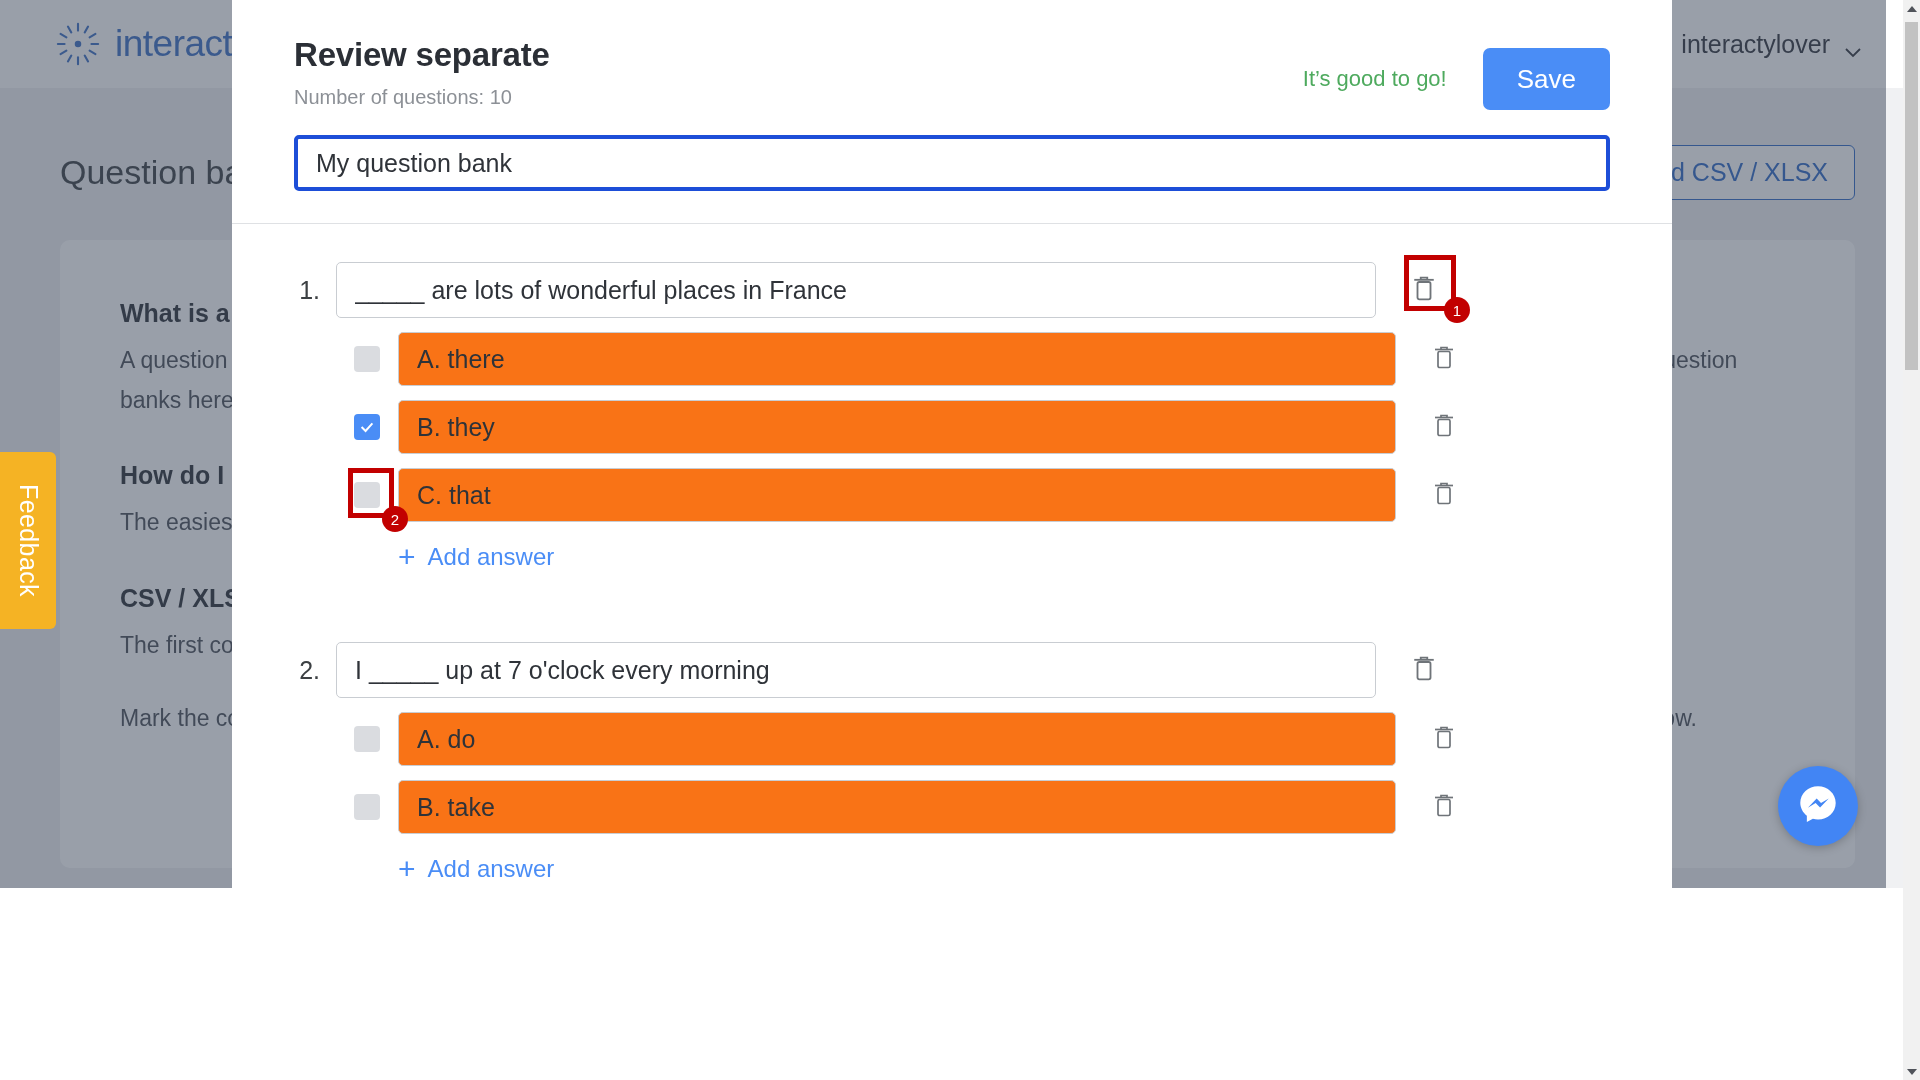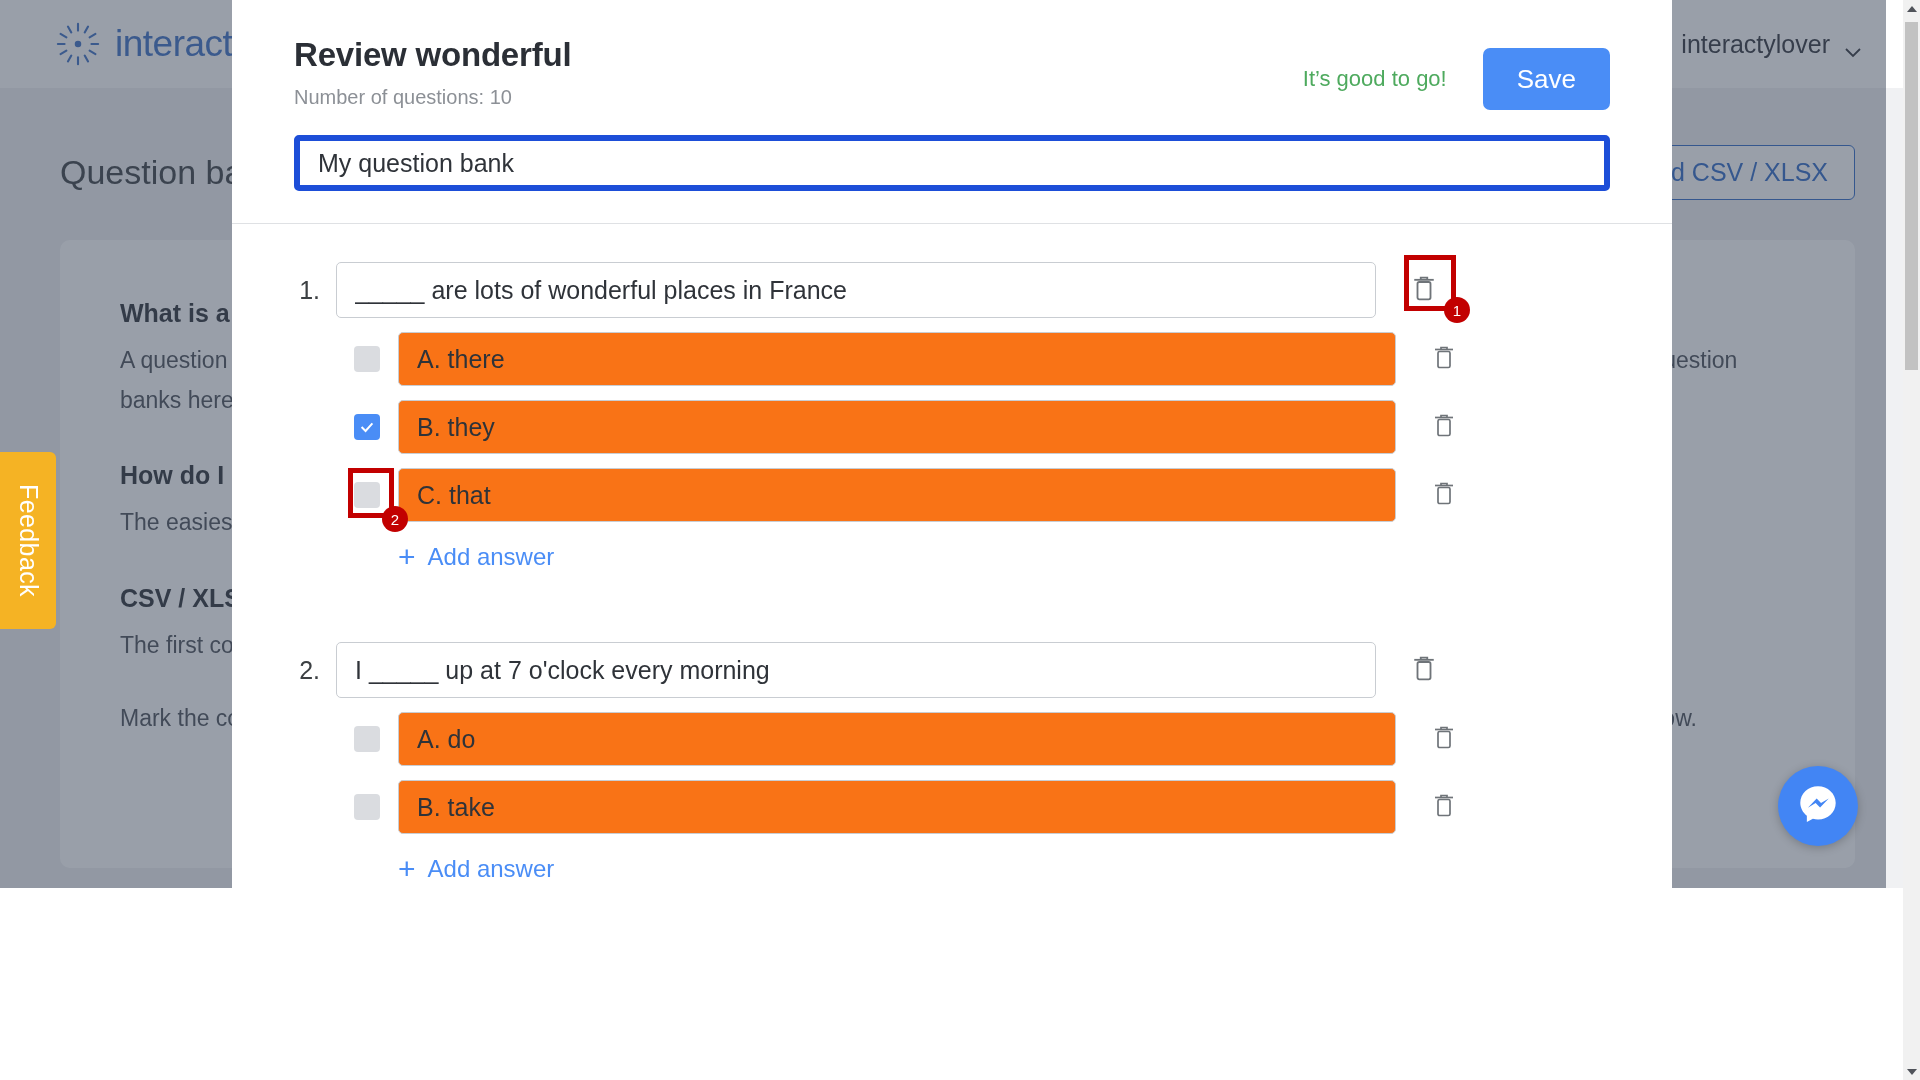--- a/index.html
+++ b/index.html
@@ -128,21 +128,21 @@
     font-size: 26px; font-family: inherit; cursor: pointer;
   }
   .close-btn {
     position: absolute; right: -100px; top: 34px;
     width: 46px; height: 46px; border: none; background: transparent;
     cursor: pointer; display: flex; align-items: center; justify-content: center;
   }
 
   .bank-name-wrap { padding: 26px 62px 32px 62px; flex: none; }
   .bank-name {
-    width: 100%; height: 56px; border: 6px solid #1d4ed8; border-radius: 5px;
+    width: 100%; height: 56px; border: 4px solid #1d4ed8; border-radius: 5px;
     padding: 12px 18px; font-size: 25px; color: #2f3339;
     font-family: inherit; background: #fff; outline: none;
   }
 
   .modal-divider { height: 1px; background: #dfe1e4; flex: none; }
 
   .modal-body {
     flex: 1; padding: 38px 62px 0 62px; overflow: hidden;
   }
 
@@ -285,21 +285,21 @@
       <svg viewBox="0 0 48 48" width="50" height="50">
         <path fill="#ffffff" d="M24 7C14.6 7 7 14.1 7 22.9c0 5 2.5 9.5 6.3 12.4v6.1l5.8-3.2c1.6.4 3.2.7 4.9.7 9.4 0 17-7.1 17-15.9S33.4 7 24 7z"></path>
         <path fill="#4285f4" d="M14.3 27.5l8.4-8.9 4.2 4.4 7.4-4.4-8.3 8.8-4.3-4.3z"></path>
       </svg>
     </span>
   </div>
 
   <div class="modal">
 
     <div class="modal-head">
-      <div class="modal-title">Review wonderful</div>
+      <div class="modal-title">Review separate</div>
       <div class="modal-sub">Number of questions: 10</div>
 
       <div class="head-actions">
         <span class="good-text">It’s good to go!</span>
         <button class="save-btn">Save</button>
         <button class="close-btn">
           
         </button>
       </div>
     </div>

